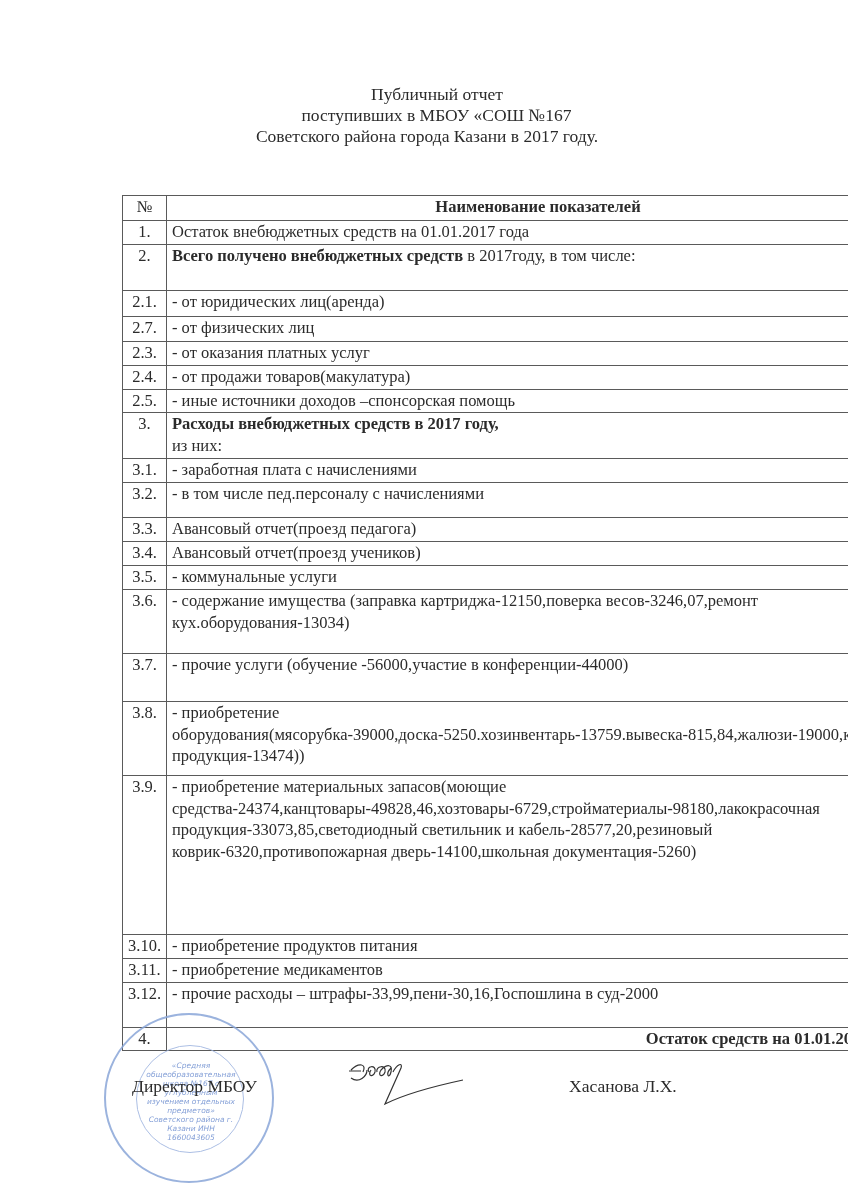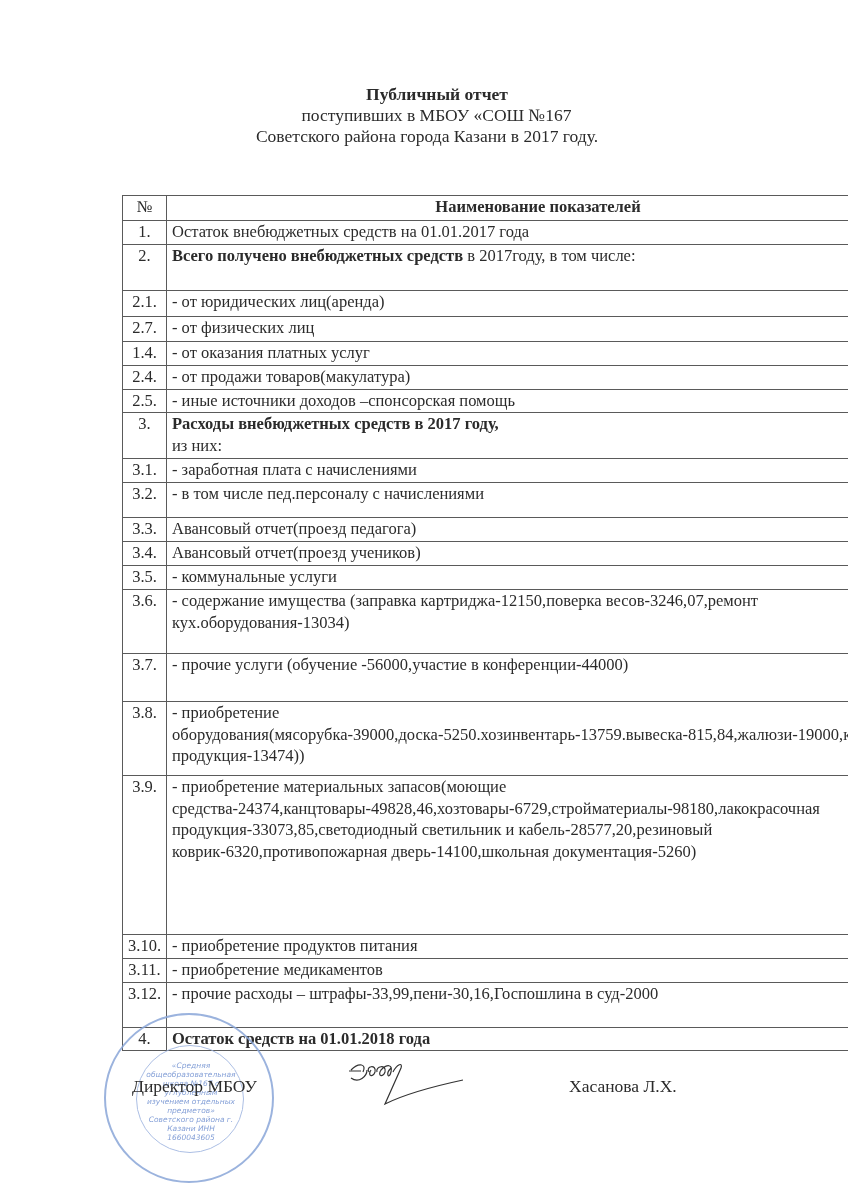--- a/index.html
+++ b/index.html
@@ -5,38 +5,38 @@
     html, body { margin: 0; padding: 0; background: #ffffff; }
     body {
       width: 848px; height: 1200px; position: relative; overflow: hidden;
       font-family: "Liberation Serif", "DejaVu Serif", serif;
       color: #2b2b2b;
     }
     .header {
       position: absolute; left: 0; top: 84px; width: 848px;
       text-align: center; font-size: 17.5px; line-height: 21px;
     }
-    .header .title { font-weight: bold; padding-left: 26px; }
+    .header .title { font-weight: normal; padding-left: 26px; }
     .header .line { display: block; }
     .header .l2 { padding-left: 25px; }
     .header .l3 { padding-left: 6px; }
 
     table.report {
       position: absolute; left: 122px; top: 195px;
       width: 682px; border-collapse: collapse;
       font-size: 16.5px; line-height: 21.5px;
     }
     table.report td, table.report th {
       border: 1px solid #5a5a5a; padding: 0 5px; vertical-align: top;
     }
     table.report th { font-weight: bold; text-align: center; height: 24px; }
     col.c-num { width: 53px; }
     col.c-name { width: 454px; }
     td.num { text-align: center; padding: 0 2px; }
-    .bold { font-weight: bold; }
+    .bold { font-weight: bold; text-align: right; }
 
     .signature-row {
       position: absolute; top: 1076px; left: 0; width: 848px; height: 30px;
       font-size: 17.5px;
     }
     .sig-label { position: absolute; left: 132px; top: 0; }
     .sig-name { position: absolute; left: 569px; top: 0; }
     .signature-mark { position: absolute; left: 345px; top: 1058px; }
 
     .stamp {
@@ -92,21 +92,21 @@
       <td class="num">2.1.</td>
       <td>- от юридических лиц(аренда)</td>
 
     </tr>
     <tr style="height:25px">
       <td class="num">2.7.</td>
       <td>- от физических лиц</td>
 
     </tr>
     <tr style="height:24px">
-      <td class="num">1.4.</td>
+      <td class="num">2.3.</td>
       <td>- от оказания платных услуг</td>
 
     </tr>
     <tr style="height:24px">
       <td class="num">2.4.</td>
       <td>- от продажи товаров(макулатура)</td>
 
     </tr>
     <tr style="height:23px">
       <td class="num">2.5.</td>

